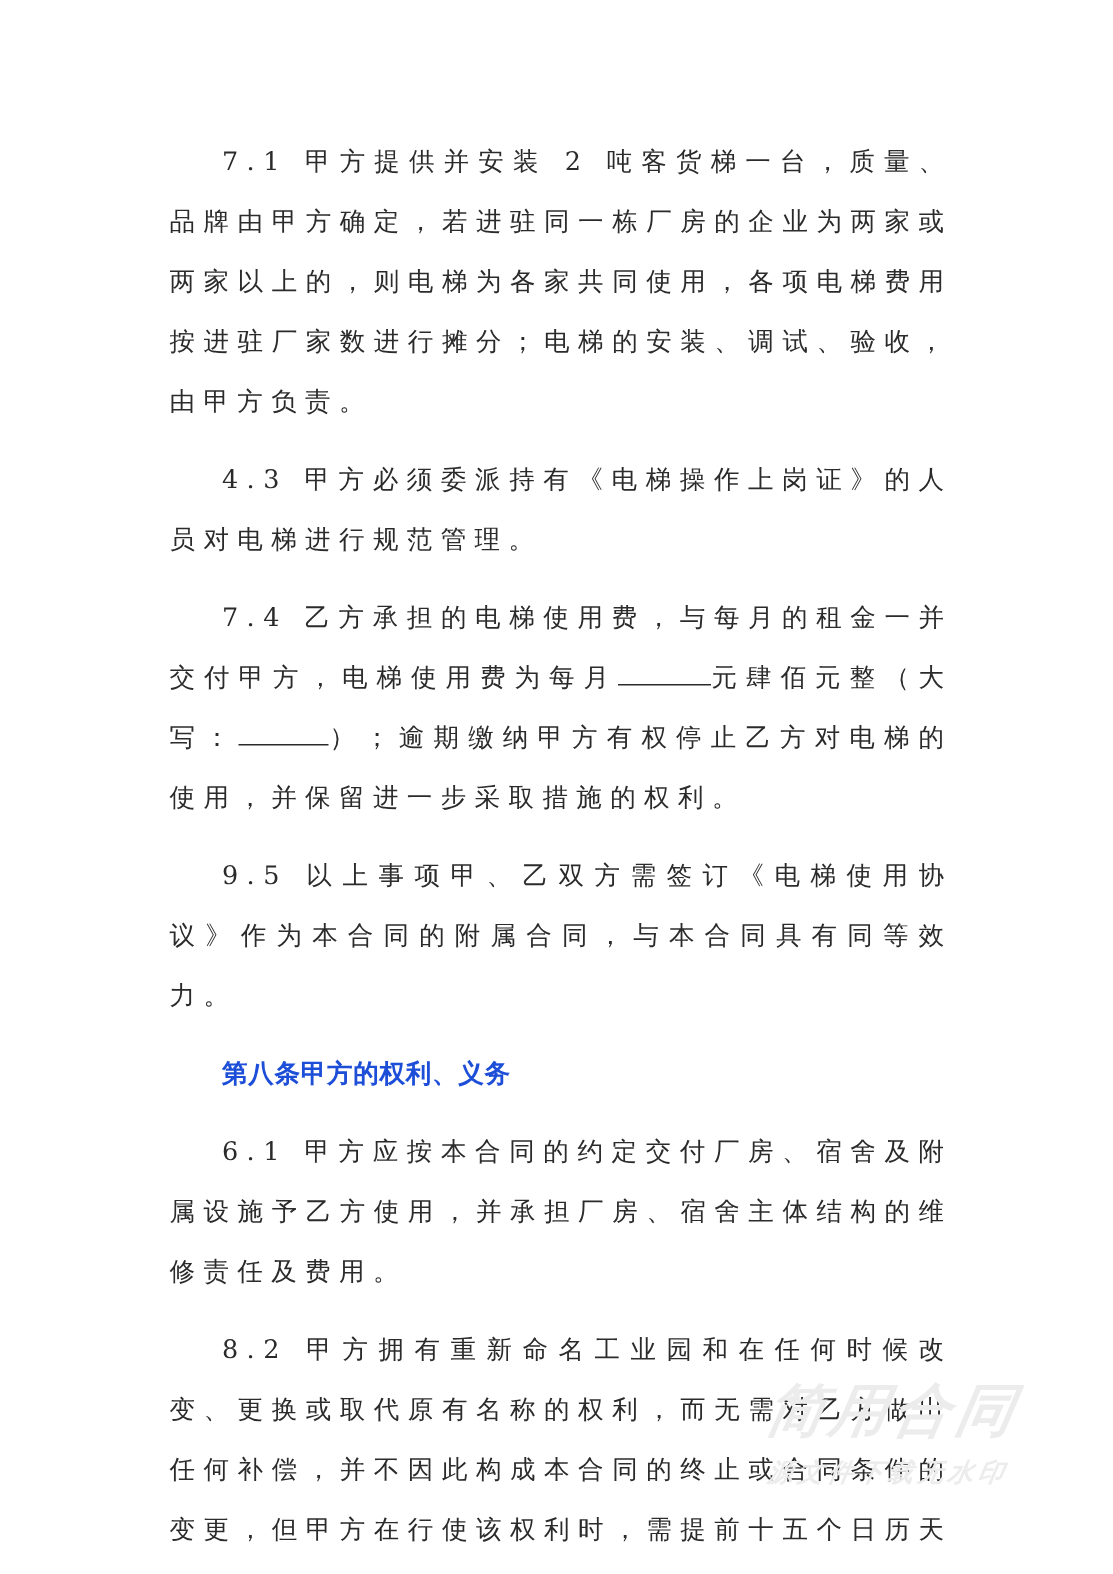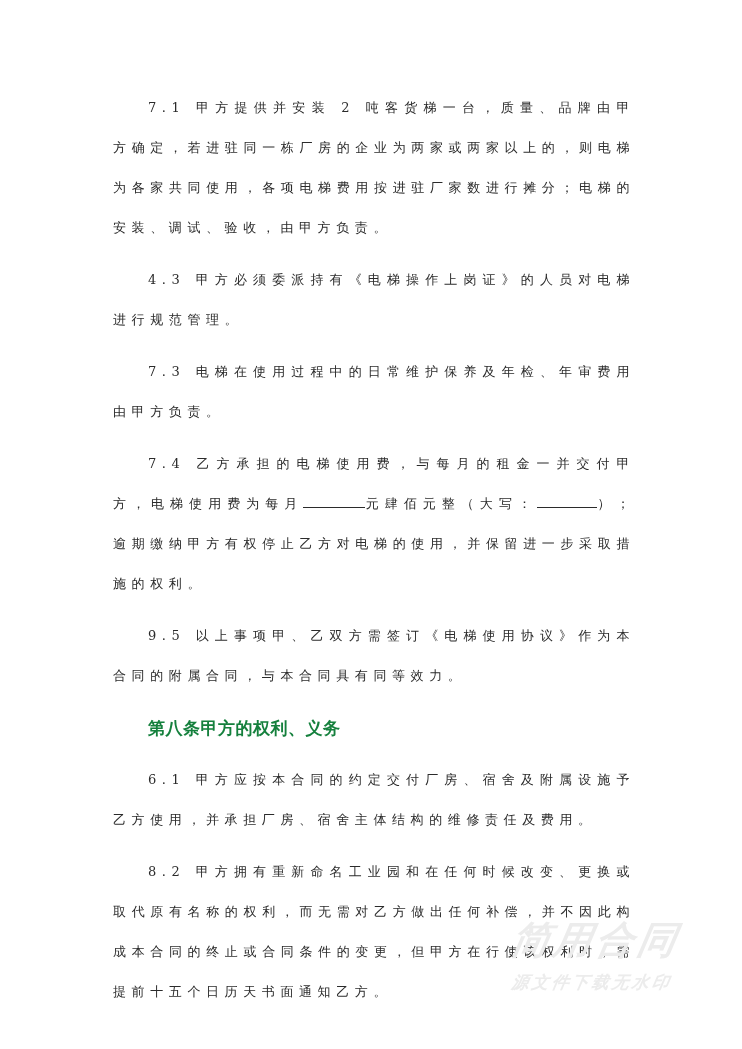--- a/index.html
+++ b/index.html
@@ -16,36 +16,36 @@
       color: #2b2b2b;
     }
     .page {
       position: absolute;
       left: 113px;
       top: 88px;
       width: 522px;
     }
     .para {
       margin: 0 0 12px 0;
-      font-size: 13px;
+      font-size: 17px;
       line-height: 40px;
       letter-spacing: 5.6px;
       text-indent: 35px;
       text-align: justify;
       word-break: break-all;
     }
     .heading {
       margin: 0 0 12px 0;
       font-size: 17px;
       line-height: 40px;
       letter-spacing: 0.5px;
       text-indent: 35px;
       font-weight: bold;
       font-family: "DejaVu Sans", "Liberation Sans", sans-serif;
-      color: #15803d;
+      color: #1d4ed8;
     }
     .blank {
       display: inline-block;
       border-bottom: 1px solid #2b2b2b;
       height: 22px;
       vertical-align: baseline;
       text-indent: 0;
     }
     .blank.w1 { width: 62px; }
     .blank.w2 { width: 60px; }
@@ -74,21 +74,20 @@
       margin-top: 8px;
       transform: skewX(-10deg);
     }
   </style>
 </head>
 <body>
 
 <div class="page">
   <p class="para">7.1 甲方提供并安装 2 吨客货梯一台，质量、品牌由甲方确定，若进驻同一栋厂房的企业为两家或两家以上的，则电梯为各家共同使用，各项电梯费用按进驻厂家数进行摊分；电梯的安装、调试、验收，由甲方负责。</p>
   <p class="para">4.3 甲方必须委派持有《电梯操作上岗证》的人员对电梯进行规范管理。</p>
-  <p class="para">7.3 电梯在使用过程中的日常维护保养及年检、年审费用由甲方负责。</p>
   <p class="para"><span>7.4 乙方承担的电梯使用费，与每月的租金一并交付甲方，电梯使用费为每月</span><span class="blank w1"></span><span>元肆佰元整（大写：</span><span class="blank w2"></span><span>）；逾期缴纳甲方有权停止乙方对电梯的使用，并保留进一步采取措施的权利。</span></p>
   <p class="para">9.5 以上事项甲、乙双方需签订《电梯使用协议》作为本合同的附属合同，与本合同具有同等效力。</p>
   <p class="heading">第八条甲方的权利、义务</p>
   <p class="para">6.1 甲方应按本合同的约定交付厂房、宿舍及附属设施予乙方使用，并承担厂房、宿舍主体结构的维修责任及费用。</p>
   <p class="para">8.2 甲方拥有重新命名工业园和在任何时候改变、更换或取代原有名称的权利，而无需对乙方做出任何补偿，并不因此构成本合同的终止或合同条件的变更，但甲方在行使该权利时，需提前十五个日历天书面通知乙方。</p>
 </div>
 
 <div class="watermark">
   <div class="wm-title">简用合同</div>
   <div class="wm-sub">源文件下载无水印</div>

